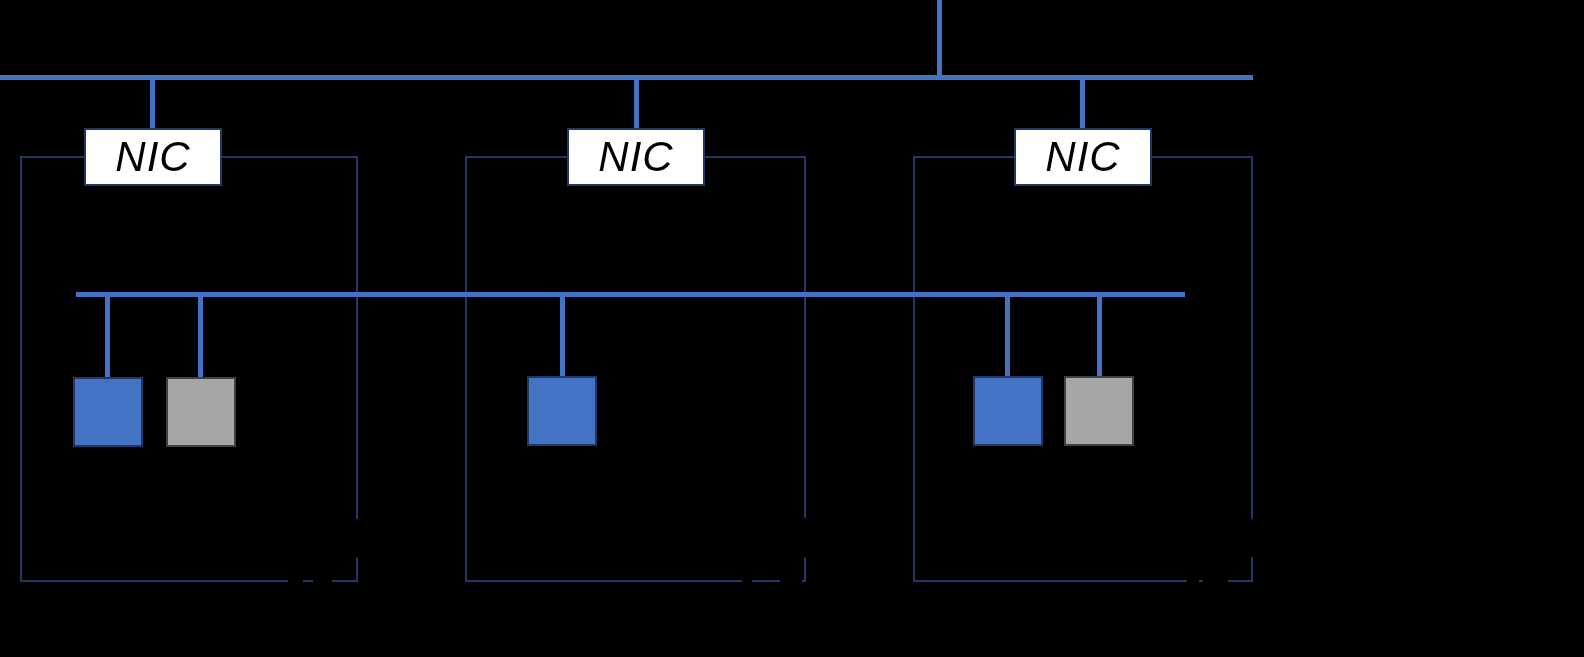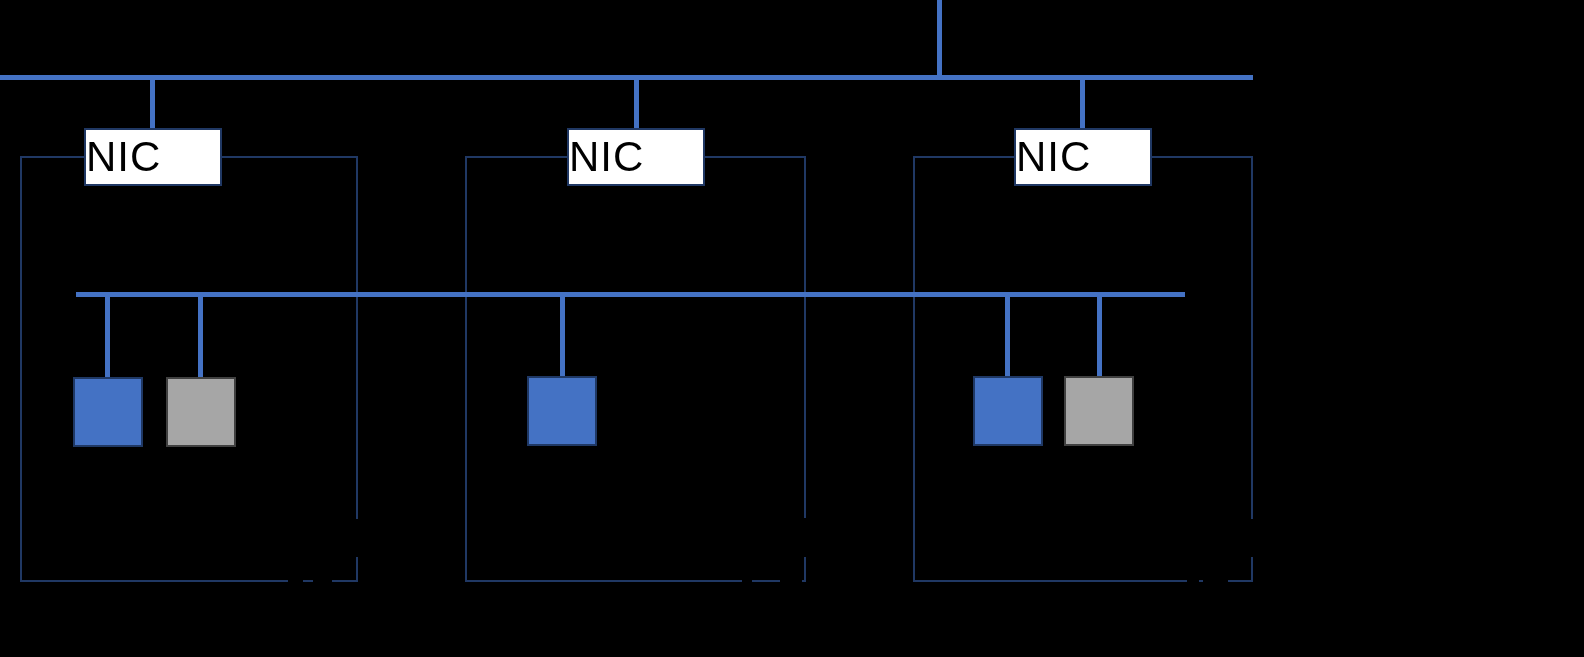--- a/index.html
+++ b/index.html
@@ -14,23 +14,23 @@
   .vbus{background:var(--bus,#4472C4);width:5px;}
   .host-box{
     border:2px solid var(--box-border,#203864);
     background:transparent;
     box-sizing:border-box;
   }
   .nic-box{
     background:var(--nic-fill,#FFFFFF);
     border:2px solid var(--box-border,#203864);
     box-sizing:border-box;
-    display:flex;align-items:center;
+    display:flex;align-items:center;justify-content:center;
     color:var(--nic-text,#000000);
-    font-size:42px;line-height:1;letter-spacing:1px;
+    font-size:42px;line-height:1;letter-spacing:1px;font-style:italic;
   }
   .vm{box-sizing:border-box;width:70px;height:70px;}
   .vm-blue{
     background:var(--vm-blue-fill,#4472C4);
     border:2px solid var(--vm-blue-border,#1F3864);
   }
   .vm-gray{
     background:var(--vm-gray-fill,#A6A6A6);
     border:2px solid var(--vm-gray-border,#404040);
   }

